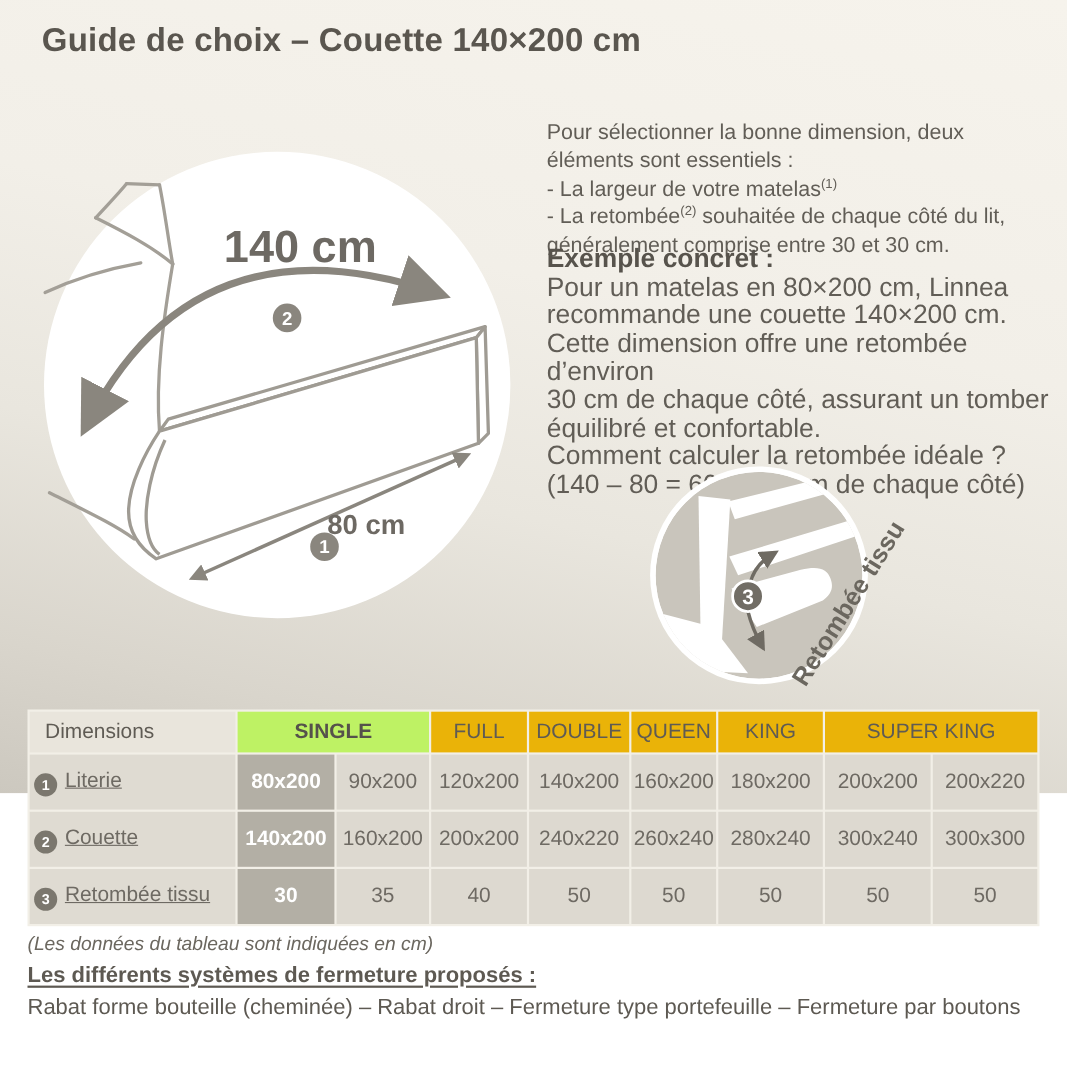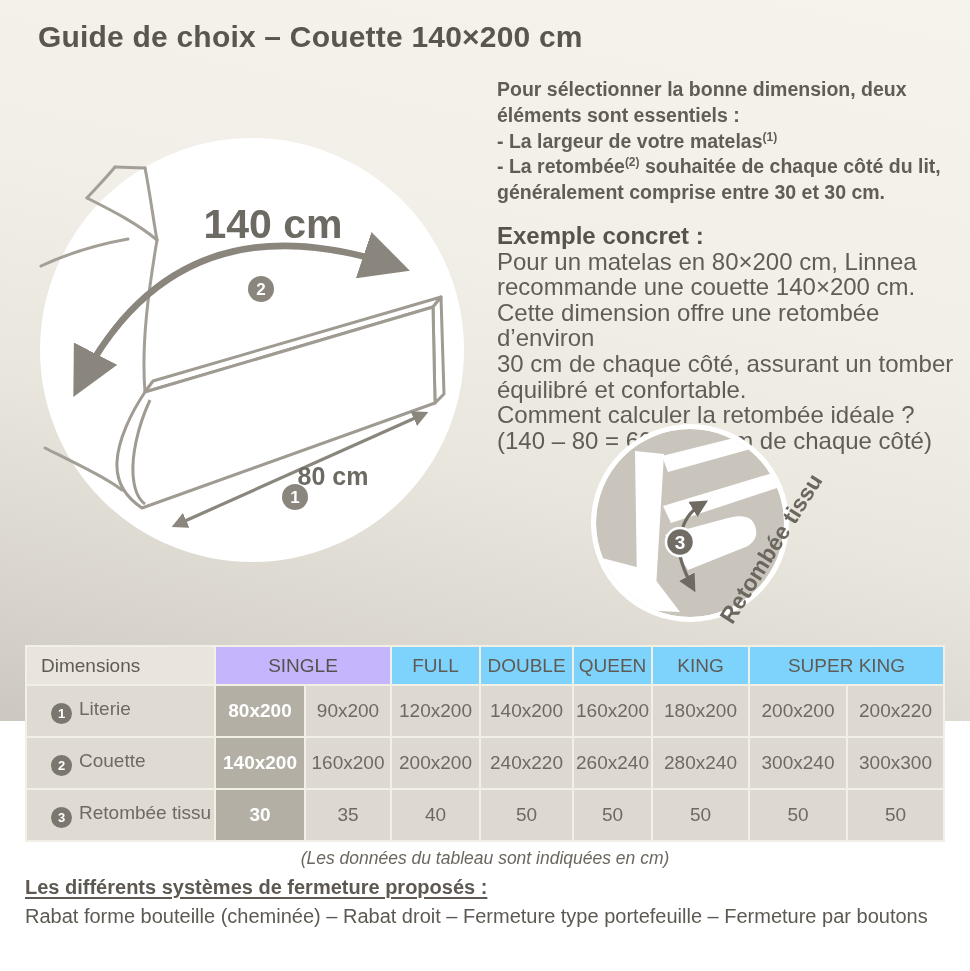--- a/index.html
+++ b/index.html
@@ -13,53 +13,53 @@
     position:relative; width:970px; height:721px;
     background:linear-gradient(192deg,#f6f3ec 0%,#f2efe8 38%,#e9e6de 62%,#d9d5cc 85%,#ccc8bf 100%);
   }
   .abs { position:absolute; }
 
   
   #title { left:38px; top:20px; font-size:30px; font-weight:700; color:#5a564f; letter-spacing:.2px; }
   #subtitle { left:38px; top:57px; font-size:24px; font-weight:700; color:#5a564f; }
 
   
-  #intro { left:497px; top:77px; width:462px; font-size:19.5px; line-height:25.8px; white-space:pre-line;font-weight:bold; }
+  #intro { left:497px; top:108px; width:462px; font-size:19.5px; line-height:25.8px; white-space:pre-line; }
   #example { left:497px; top:223px; width:462px; font-size:24px; line-height:25.6px; }
   #example .heading { font-weight:700; color:#57534c; }
   #example .body { white-space:pre-line; }
   sup { font-size:12px; line-height:0; }
 
   
   #main-diagram { left:28px; top:118px; width:450px; height:450px; }
   #drop-diagram { left:588px; top:420px; width:205px; height:205px; }
   #drop-label {
     left:740px; top:600px; height:30px;
     font-size:23px; font-weight:700; color:#6b675f; white-space:nowrap;
     transform:rotate(-58deg); transform-origin:0 100%;
   }
 
   
   #size-table { left:25px; top:645px; border-collapse:separate; border-spacing:2px;
     background:#f2efe7; table-layout:fixed; }
   #size-table th, #size-table td { font-size:19px; font-weight:400; text-align:center; color:#6e6a63; overflow:hidden; }
-  #size-table thead th { height:37px; background:#7dd3fc; color:#5f5b54; }
+  #size-table thead th { height:37px; background:#eab308; color:#5f5b54; }
   #size-table tbody td, #size-table tbody th { height:50px; background:#ddd9d0; }
   #size-table .corner { text-align:left; padding-left:14px; background:#e9e5dc; }
-  #size-table .rowlabel { text-align:left; padding-left:24px; background:#dfdbd2; white-space:nowrap; }
-  #size-table th.hl-head { background:#c4b5fd; font-weight:400; color:#55524b; }
+  #size-table .rowlabel { text-align:left; padding-left:4px; background:#dfdbd2; white-space:nowrap;text-decoration:underline; }
+  #size-table th.hl-head { background:#bef264; font-weight:700; color:#55524b; }
   #size-table td.hl { background:#b3afa5; color:#ffffff; font-weight:700; }
   .num-badge {
     display:inline-block; width:21px; height:21px; border-radius:50%;
     background:#7b776e; color:#fff; font-size:13px; font-weight:700;
     text-align:center; line-height:21px; vertical-align:-3px; margin-right:7px;
   }
 
   
-  #table-note { left:25px; top:848px; width:920px; text-align:center; font-style:italic;
+  #table-note { left:25px; top:848px; width:920px; text-align:left; font-style:italic;
     font-size:17.5px; color:#6b675f; }
   #closure-heading { left:25px; top:876px; font-size:20px; font-weight:600; color:#5d5952;
     text-decoration:underline; text-underline-offset:3px; }
   #closure-systems { left:25px; top:905px; width:930px; font-size:20px; color:#5d5952; white-space:nowrap; }
 </style>
 </head>
 <body>
 
 <div id="page">
 

